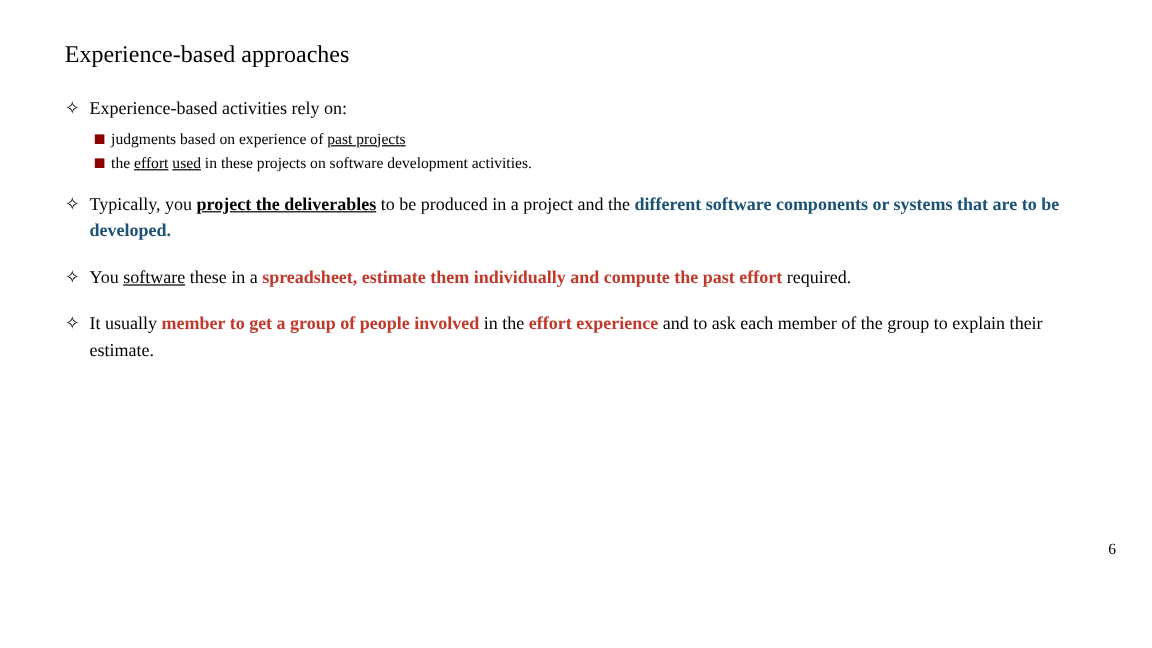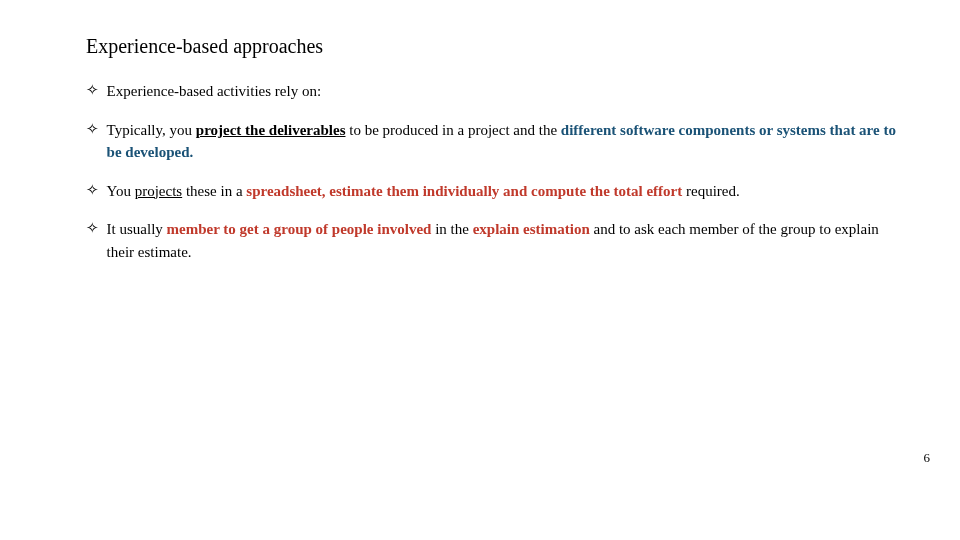--- a/index.html
+++ b/index.html
@@ -14,21 +14,21 @@
       background: #ffffff;
       font-family: 'Times New Roman', Times, serif;
       font-size: 15px;
       color: #000000;
       overflow: hidden;
     }
 
     .slide {
       width: 960px;
       height: 480px;
-      padding: 35px 55px 30px 86px;
+      padding: 35px 55px 30px 54px;
       position: relative;
     }
 
     .slide-title {
       font-size: 20px;
       font-weight: normal;
       color: #000000;
       margin-bottom: 22px;
     }
 
@@ -123,41 +123,51 @@
 <div class="slide">
 
   <div class="slide-title">Experience-based approaches</div>
 
   <div class="content">
 
     <div class="bullet-l1">
       <span class="diamond">✧</span>
       <div class="bullet-l1-text">
         <span class="line-text">Experience-based activities rely on:</span>
+        <div class="sub-bullets">
+          <div class="sub-bullet">
+            <span class="sub-bullet-marker"></span>
+            <span class="sub-bullet-text">judgments based on experience of <span class="underline">past projects</span></span>
+          </div>
+          <div class="sub-bullet">
+            <span class="sub-bullet-marker"></span>
+            <span class="sub-bullet-text">the <span class="underline">effort</span> <span class="underline">used</span> in these projects on software development activities.</span>
+          </div>
+        </div>
       </div>
     </div>
 
     <div class="bullet-l1">
       <span class="diamond">✧</span>
       <div class="bullet-l1-text line-text">
         Typically, you <span class="underline-bold">project the deliverables</span> to be produced in a project and the <span class="bold-blue">different software components or systems that are to be developed.</span>
       </div>
     </div>
 
     <div class="bullet-l1">
       <span class="diamond">✧</span>
       <div class="bullet-l1-text line-text">
-        You <span class="underline">projects</span> these in a <span class="bold-red">spreadsheet, estimate them individually and compute the total effort</span> required.
+        You <span class="underline">software</span> these in a <span class="bold-red">spreadsheet, estimate them individually and compute the past effort</span> required.
       </div>
     </div>
 
     <div class="bullet-l1">
       <span class="diamond">✧</span>
       <div class="bullet-l1-text line-text">
-        It usually <span class="bold-red">member to get a group of people involved</span> in the <span class="bold-red">explain estimation</span> and to ask each member of the group to explain their estimate.
+        It usually <span class="bold-red">member to get a group of people involved</span> in the <span class="bold-red">effort experience</span> and to ask each member of the group to explain their estimate.
       </div>
     </div>
 
   </div>
 
   <div class="page-number">6</div>
 
 </div>
 
 </body></html>

